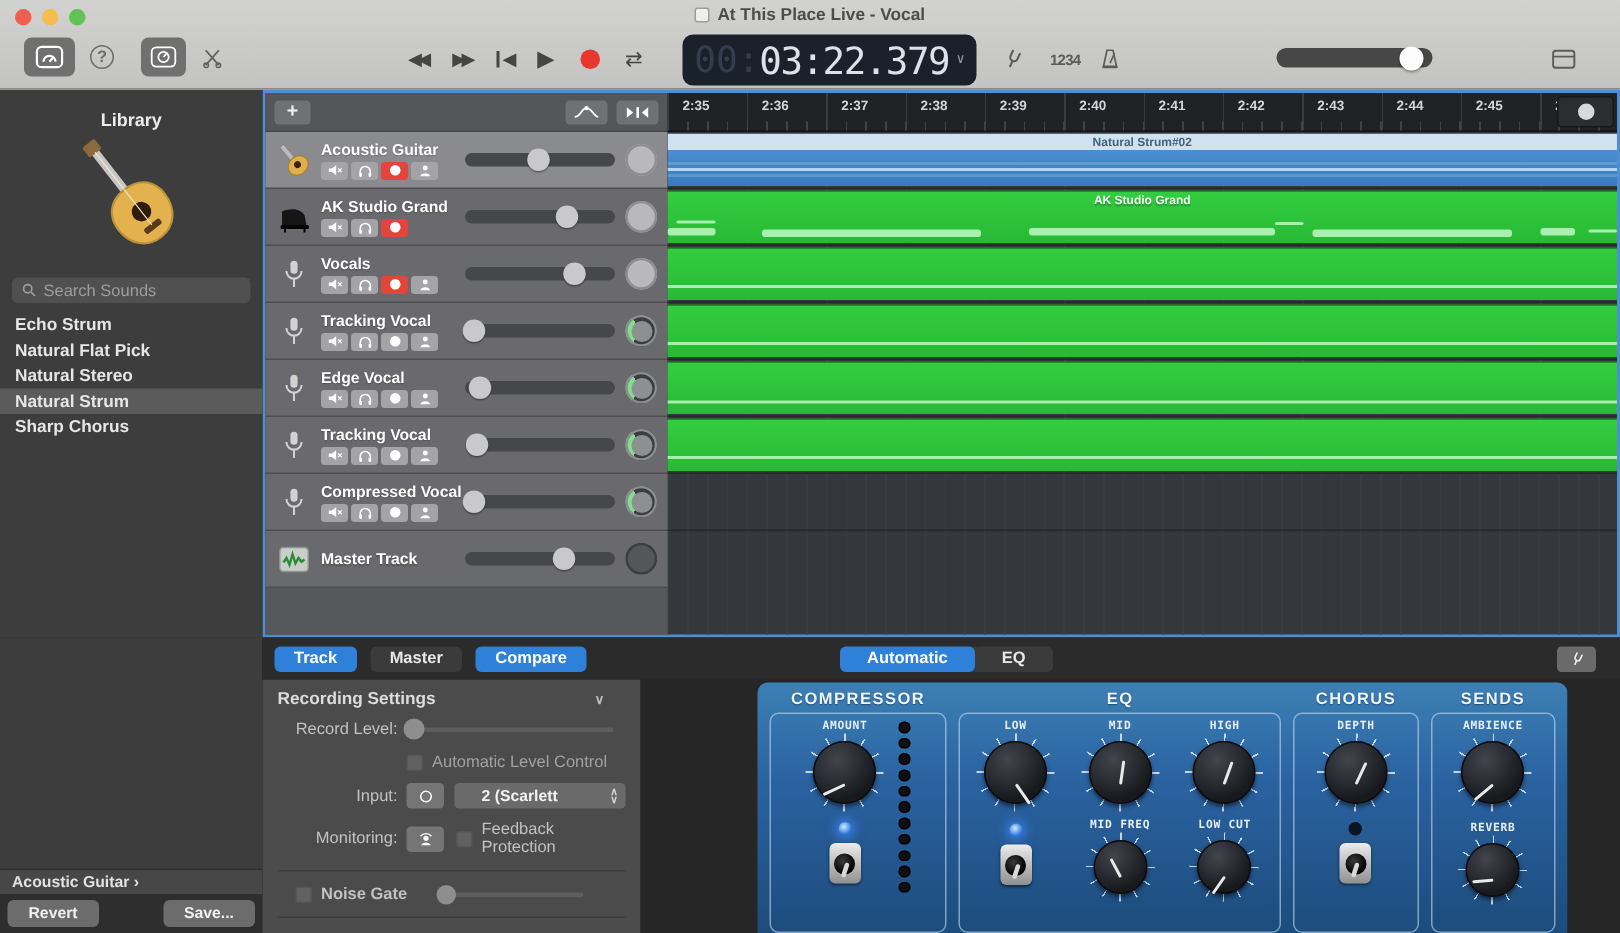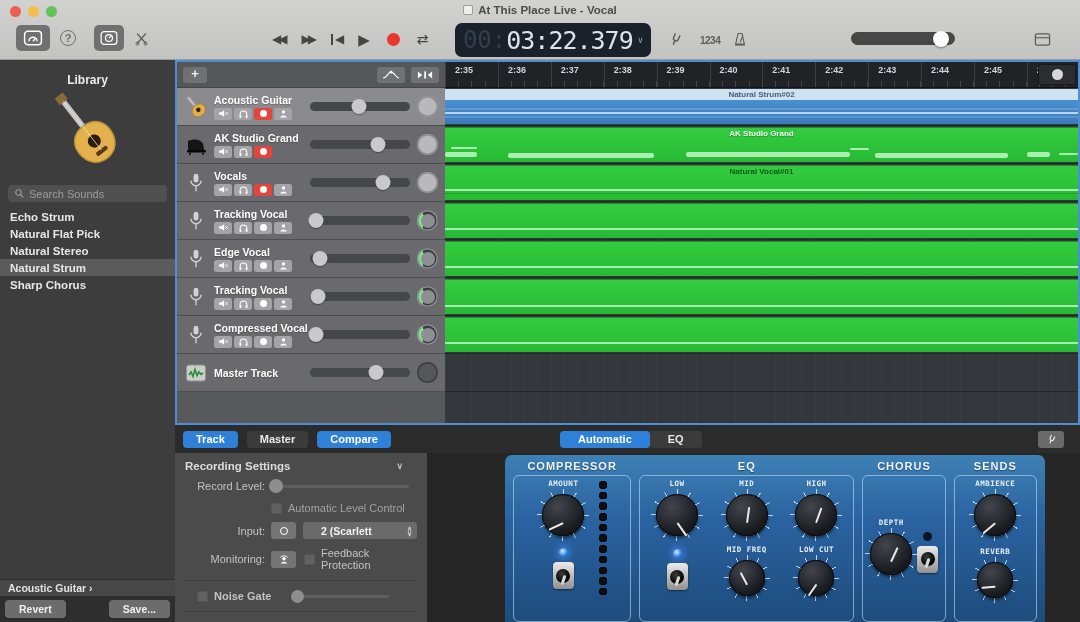--- a/index.html
+++ b/index.html
@@ -679,27 +679,20 @@
             <div class="note" style="left:10%; top:60%; width:23%;"></div>
             <div class="note" style="left:38%; top:58%; width:26%;"></div>
             <div class="note" style="left:68%; top:60%; width:21%;"></div>
             <div class="note thin" style="left:64%; top:40%; width:3%;"></div>
             <div class="note" style="left:92%; top:58%; width:3.5%;"></div>
             <div class="note thin" style="left:97%; top:62%; width:3%;"></div>
           </div>
         </div>
       </div>
 
-      <div class="lane">
-        <div class="clip green">
-          <div class="clip-head">Natural Vocal#01</div>
-          <div class="wave"></div>
-          <div class="wave2"></div>
-        </div>
-      </div>
 
       <div class="lane">
         <div class="clip green">
             <div class="wave" style="top:72%"></div>
           </div>
       </div>
       <div class="lane">
         <div class="clip green">
             <div class="wave" style="top:70%"></div>
           </div>
@@ -893,21 +886,21 @@
                       <div class="knob-ptr" style="--a:-145deg;"></div>
                     </div>
                   </div>
               </div>
             </div>
           </div>
         </div>
 
         <div class="section" style="width:86px;">
           <div class="sec-title">CHORUS</div>
-          <div class="sec-box" style="display:flex; flex-direction:row; align-items:center;">
+          <div class="sec-box" style="display:flex; flex-direction:column; align-items:center;">
             <div class="knob-unit">
               <div class="knob-label">DEPTH</div>
               <div class="knob k52">
                   <div class="knob-face">
                     <div class="knob-ptr" style="--a:25deg;"></div>
                   </div>
                 </div>
             </div>
             <div class="switch-stack">
               <div class="led"></div>

